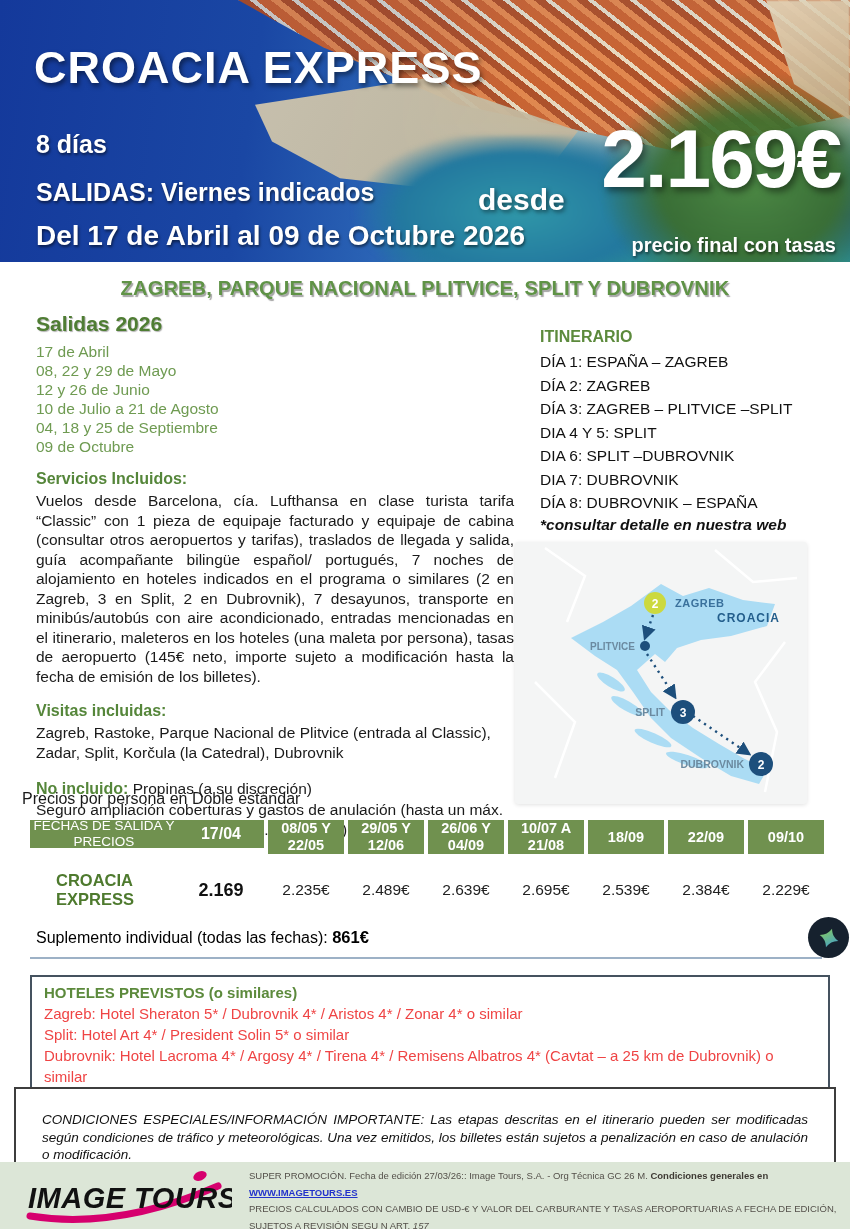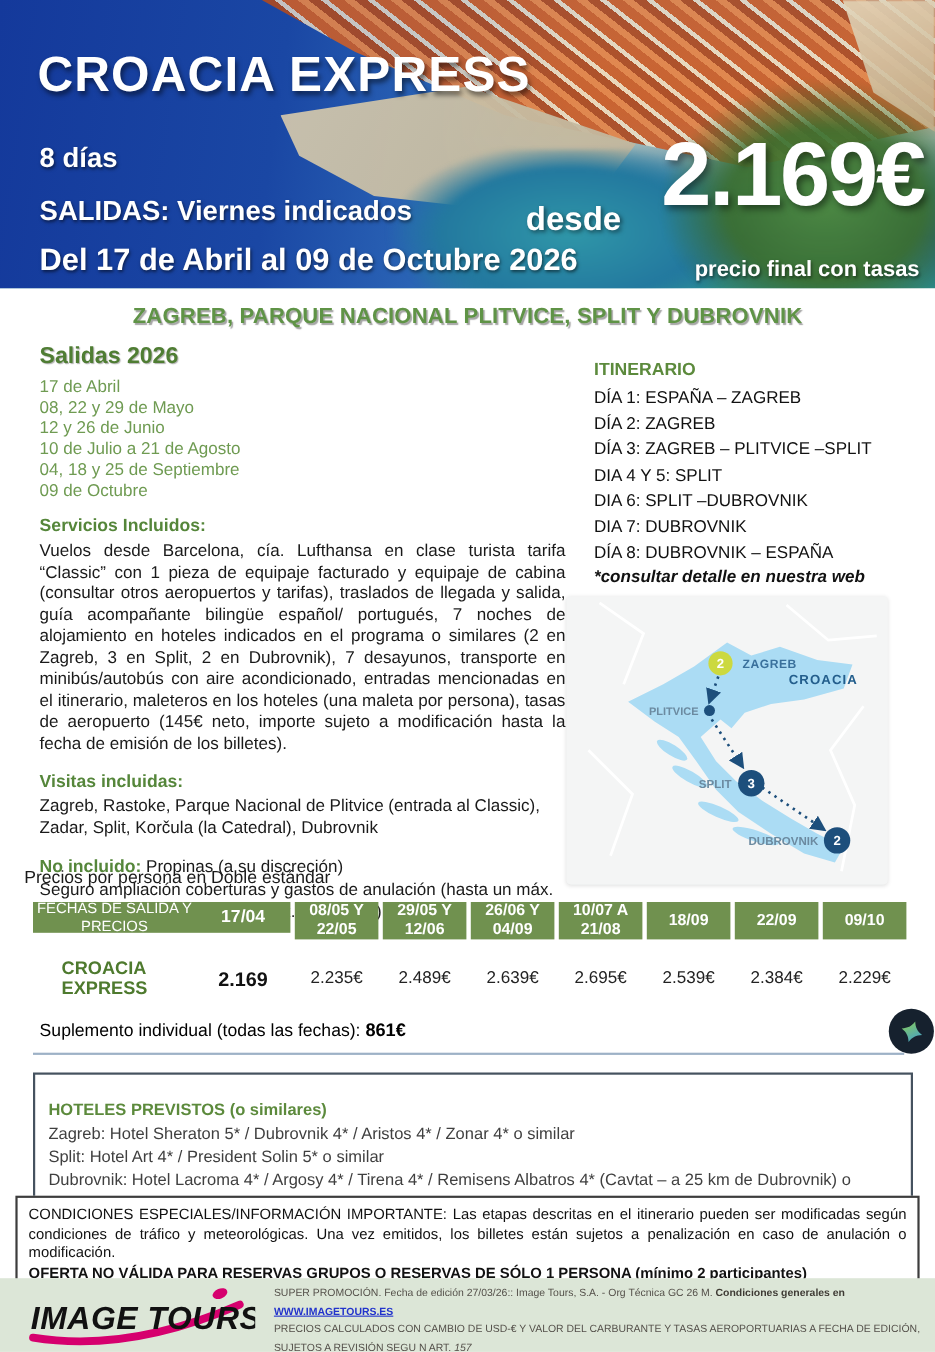--- a/index.html
+++ b/index.html
@@ -76,28 +76,28 @@
 
   
   .suplemento{position:absolute;left:36px;top:928px;font-size:16px;color:#000000;}
   .suplemento b{font-size:16.5px;}
   .divider{position:absolute;left:30px;top:957px;width:792px;height:2px;background:#9db1c6;}
   .access-btn{position:absolute;left:808px;top:917px;width:41px;height:41px;border-radius:50%;
     background:#16212e;display:flex;align-items:center;justify-content:center;cursor:pointer;}
 
   
   .hotels-box{position:absolute;left:30px;top:975px;width:800px;box-sizing:border-box;border:2px solid #45525f;
-    padding:24px 12px 9px 12px;background:#fff;}
+    padding:7px 12px 9px 12px;background:#fff;}
   .hotels-title{font-size:15px;font-weight:bold;color:#5c8a3c;margin:0 0 2px 0;}
-  .hotels-list{list-style:none;margin:0;padding:0;font-size:15px;line-height:21px;color:#404040;}
+  .hotels-list{list-style:none;margin:0;padding:0;font-size:15px;line-height:21px;color:#ef4444;}
 
   
   .cond-box{position:absolute;left:14px;top:1087px;width:822px;box-sizing:border-box;border:2px solid #3d3d3d;
     padding:6px 10px;background:#fff;}
-  .cond-italic{margin:0;font-size:13.5px;line-height:17.5px;color:#111;text-align:justify;}
+  .cond-italic{margin:16px;font-size:13.5px;line-height:17.5px;font-style:italic;color:#111;text-align:justify;}
   .cond-bold{margin:1px 0 0 0;font-size:13.5px;line-height:17.5px;font-weight:bold;color:#111;}
 
   
   .footer{position:absolute;left:0;top:1162px;width:850px;height:67px;background:#dce6d7;}
   .logo{position:absolute;left:22px;top:6px;}
   .footer-text{position:absolute;left:249px;top:6px;width:592px;font-size:9.5px;line-height:16.5px;color:#54504a;}
   .footer-text .b{font-weight:bold;color:#3e3a34;}
   .ft-link{color:#2233cc;font-weight:bold;text-decoration:underline;cursor:pointer;}
   .ft-it{font-style:italic;}
 </style>

